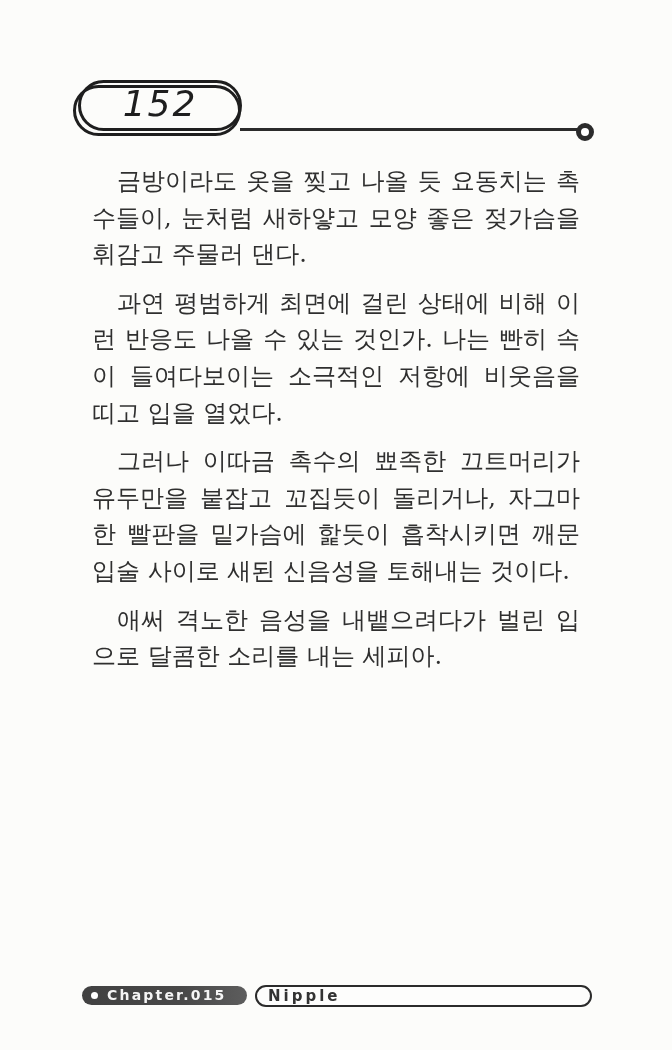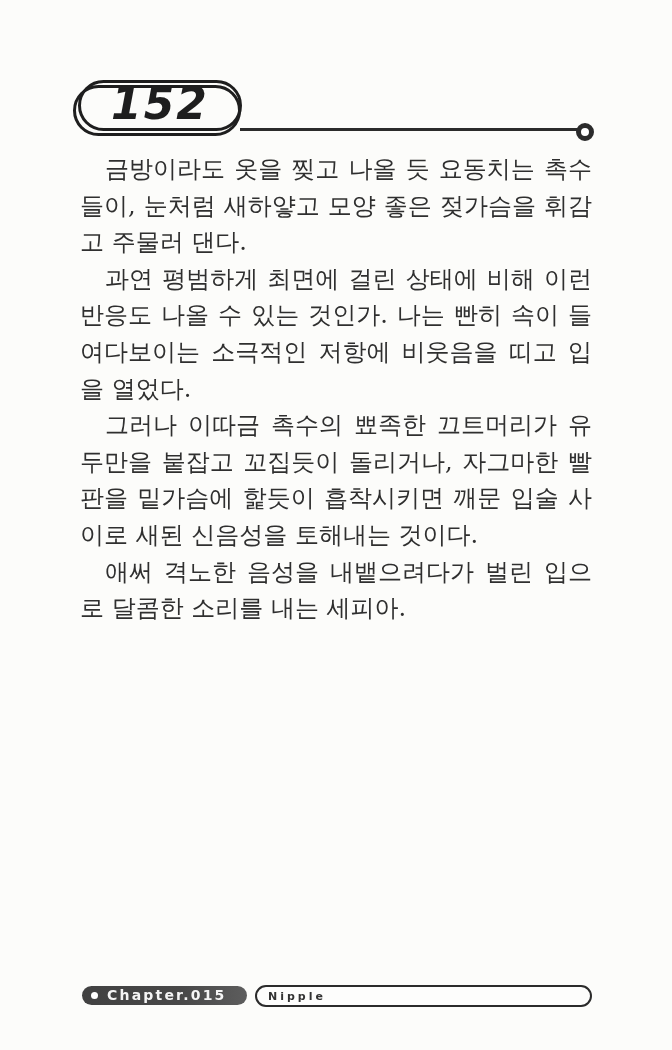--- a/index.html
+++ b/index.html
@@ -38,22 +38,22 @@
     top: 2px;
     right: -2px;
     bottom: -8px;
     border: 3px solid var(--ink-strong, #1e1e1e);
     border-radius: 30px;
     z-index: -1;
   }
   .num {
     font-family: "DejaVu Sans", "Liberation Sans", sans-serif;
     font-style: italic;
-    font-weight: 700;
-    font-size: 44px;
+    font-weight: 400;
+    font-size: 36px;
     letter-spacing: 2px;
     color: var(--ink-strong, #1e1e1e);
     transform: translateY(-2px);
   }
   .rule {
     position: absolute;
     left: 240px;
     top: 128px;
     width: 338px;
     height: 3px;
@@ -77,21 +77,21 @@
     top: 151px;
     width: 512px;
     font-family: "DejaVu Serif", "Liberation Serif", serif;
     font-size: 24px;
     line-height: 36.6px;
     color: var(--ink, #2f2f2f);
     text-align: justify;
     word-break: break-all;
   }
   .para {
-    margin: 0;
+    margin: 12px;
     text-indent: 25px;
   }
 
   
   .chapter-pill {
     position: absolute;
     left: 82px;
     top: 986px;
     width: 165px;
     height: 19px;
@@ -130,21 +130,21 @@
     border: 2.5px solid var(--rule, #2b2b2b);
     border-radius: 11px;
     background: #fdfdfc;
     display: flex;
     align-items: center;
     padding-left: 11px;
   }
   .section-text {
     font-family: "DejaVu Sans", "Liberation Sans", sans-serif;
     font-weight: bold;
-    font-size: 11px;
+    font-size: 15px;
     line-height: 1;
     letter-spacing: 3px;
     color: var(--section-text, #333333);
     white-space: nowrap;
   }
 </style>
 </head>
 <body>
 
 <div class="page">

